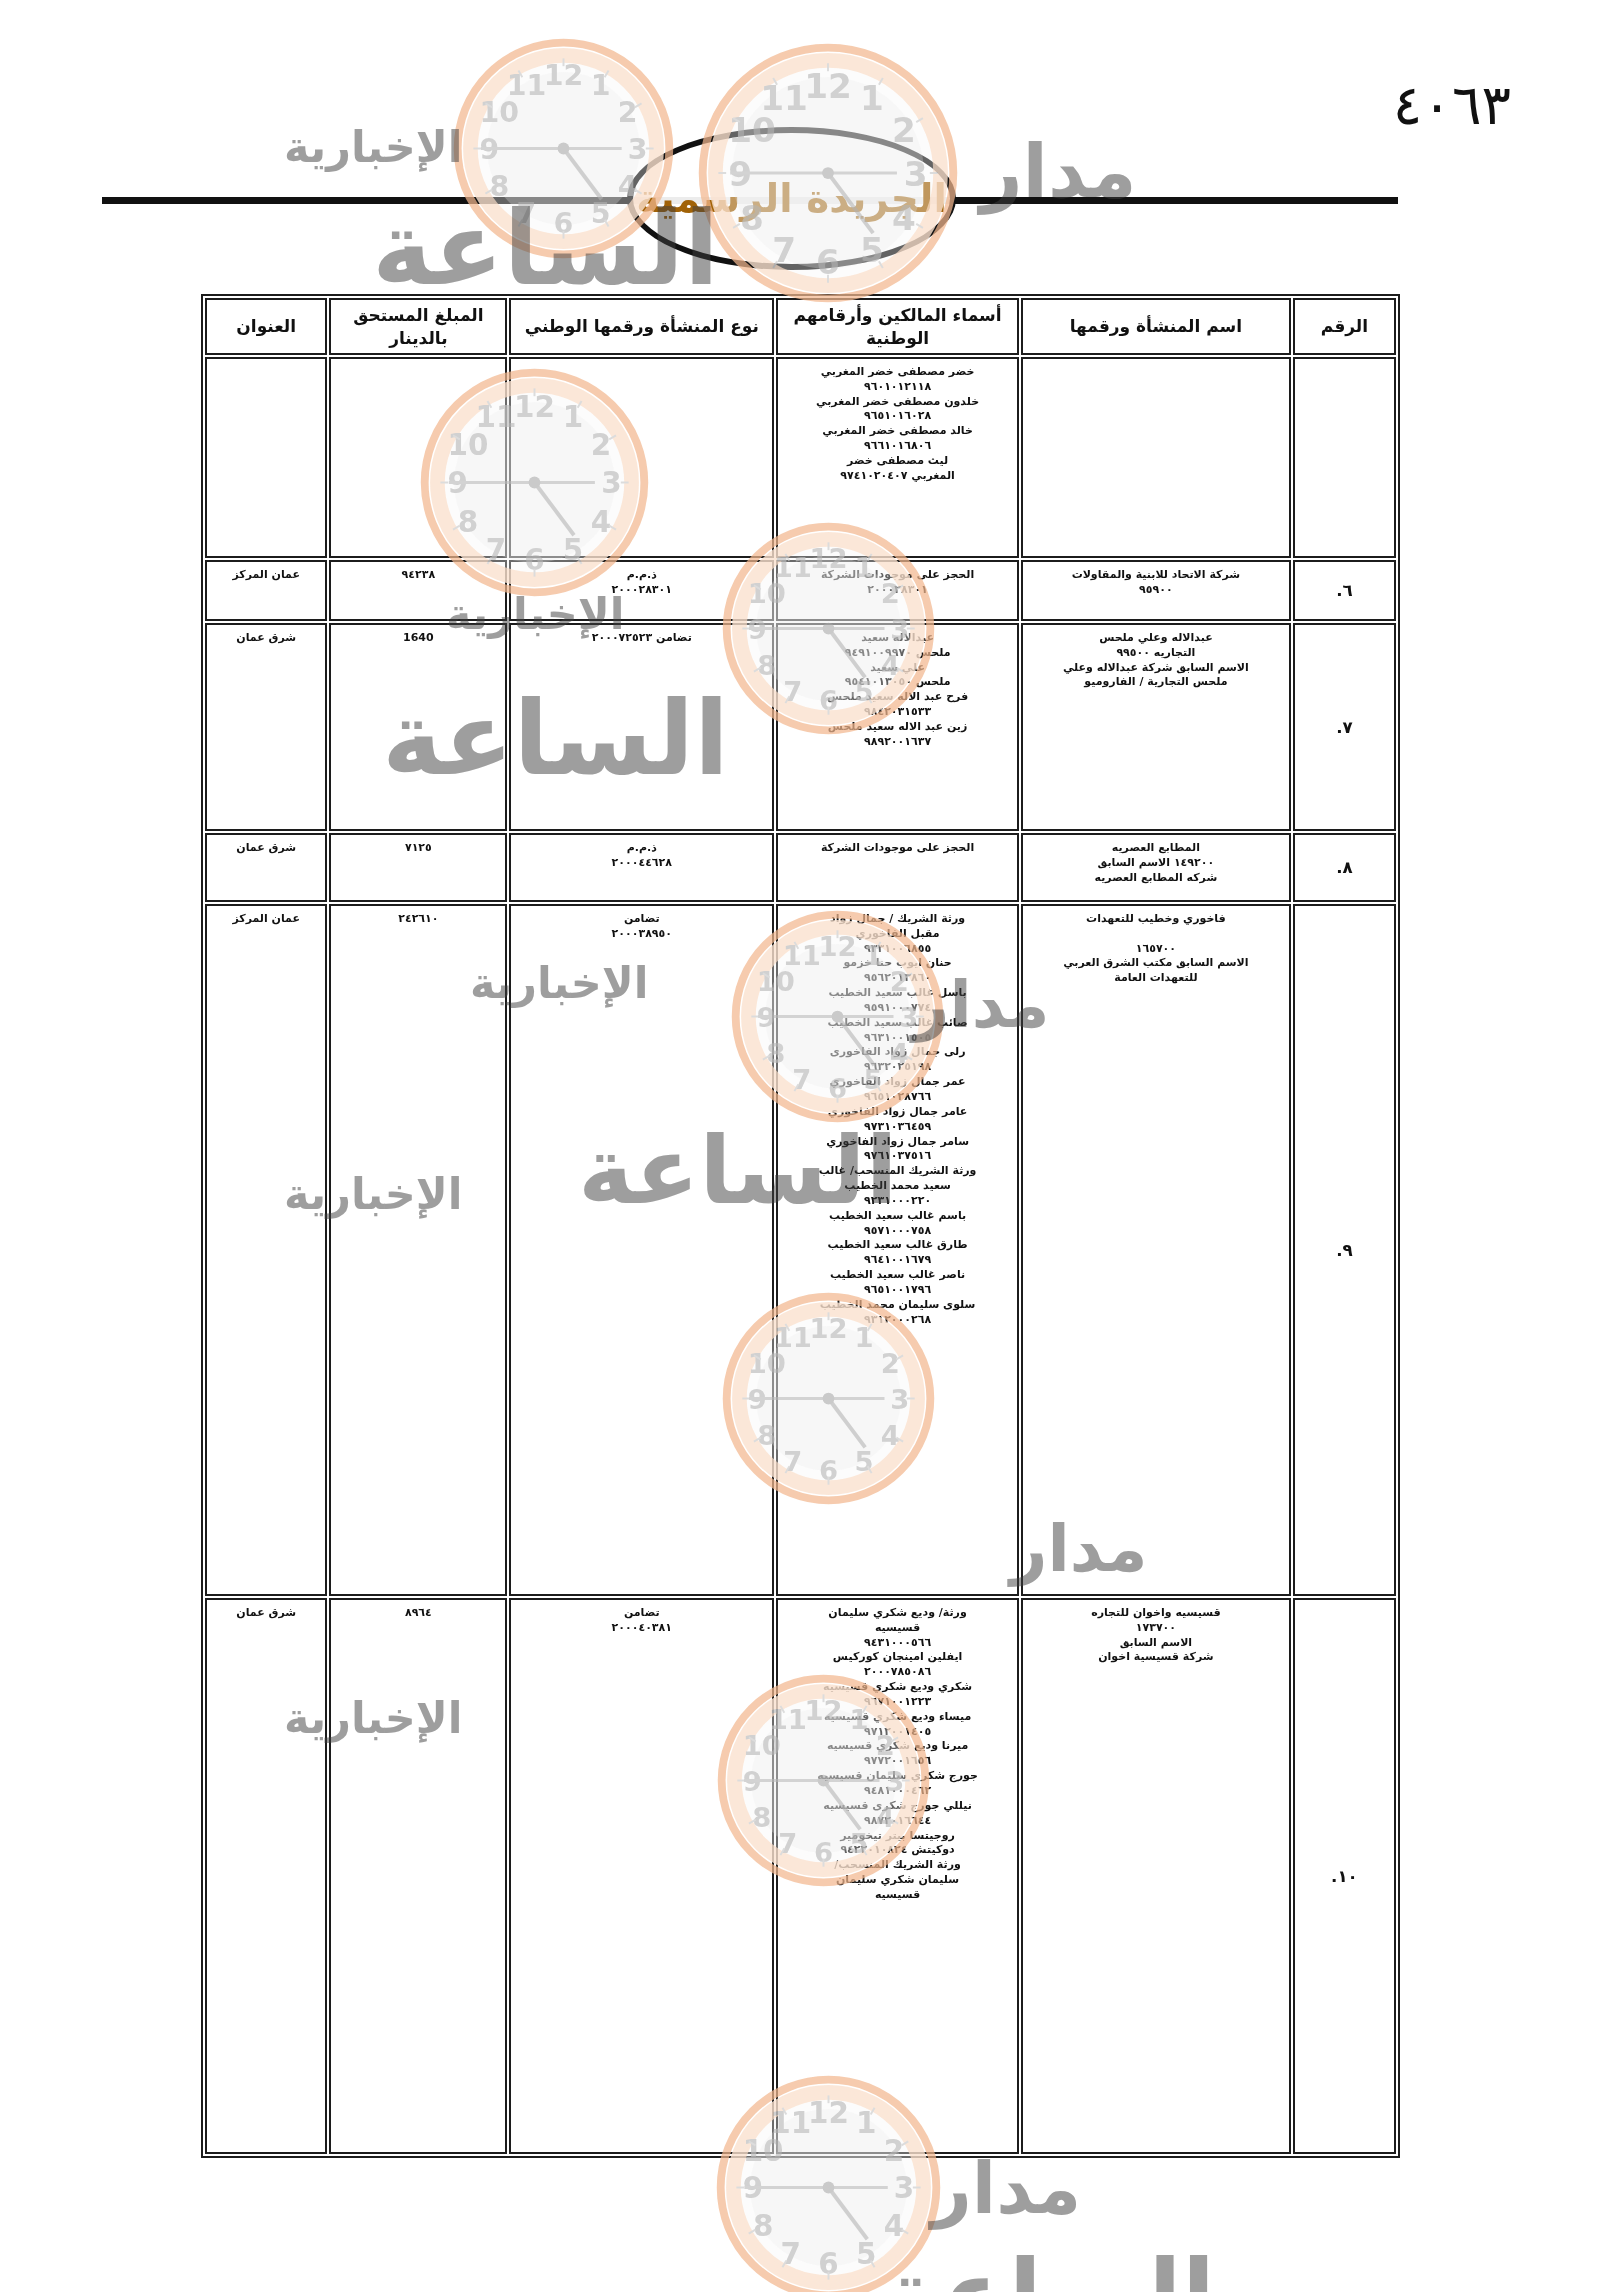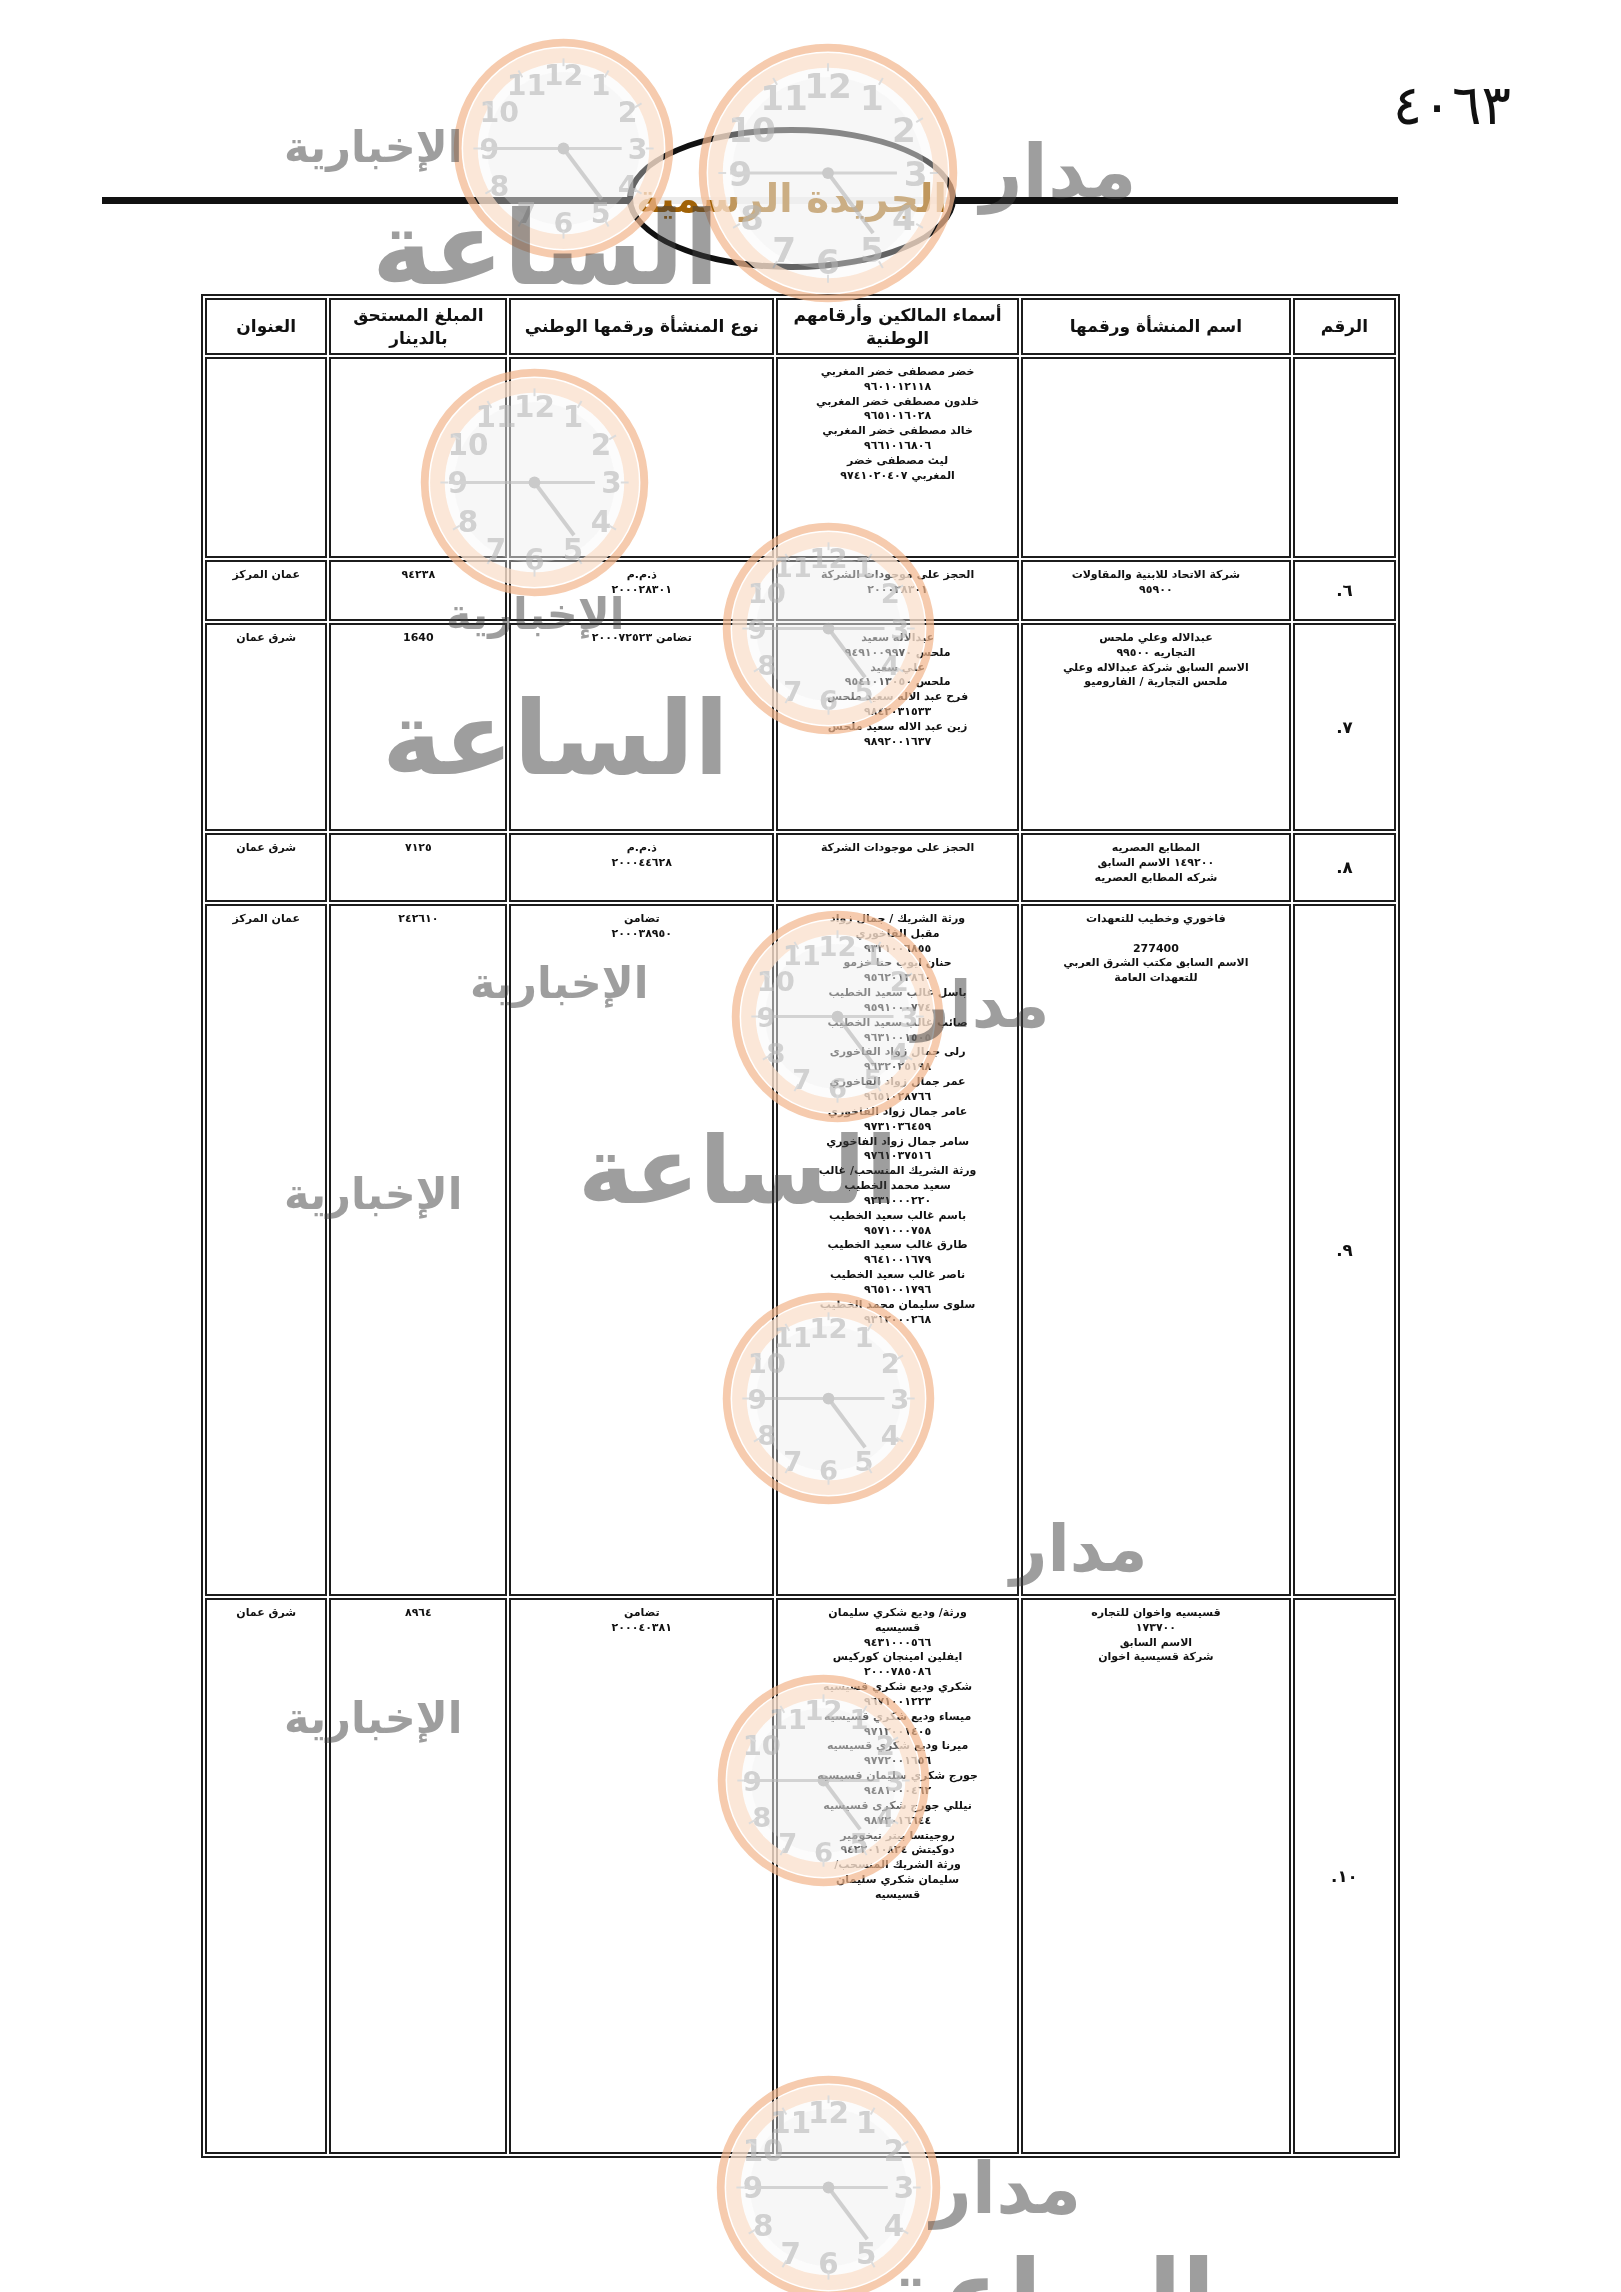--- a/index.html
+++ b/index.html
@@ -142,21 +142,21 @@
           <td>الحجز على موجودات الشركة</td>
           <td>ذ.م.م
 ٢٠٠٠٤٤٦٢٨</td>
           <td>٧١٢٥</td>
           <td>شرق عمان</td>
         </tr>
         <tr>
           <td class="cell-num" style="height: 692px;">٩.</td>
           <td>فاخوري وخطيب للتعهدات
 
-277400
+١٦٥٧٠٠
 الاسم السابق مكتب الشرق العربي
 للتعهدات العامة</td>
           <td>ورثة الشريك / جمال زواد
 مقبل الفاخوري
 ٩٣٣١٠٠٦٨٥٥
 حنان ايوب حنا خزمو
 ٩٥٦٢٠١٣٨٦٠
 باسل غالب سعيد الخطيب
 ٩٥٩١٠٠٠٧٧٤
 صائب غالب سعيد الخطيب

